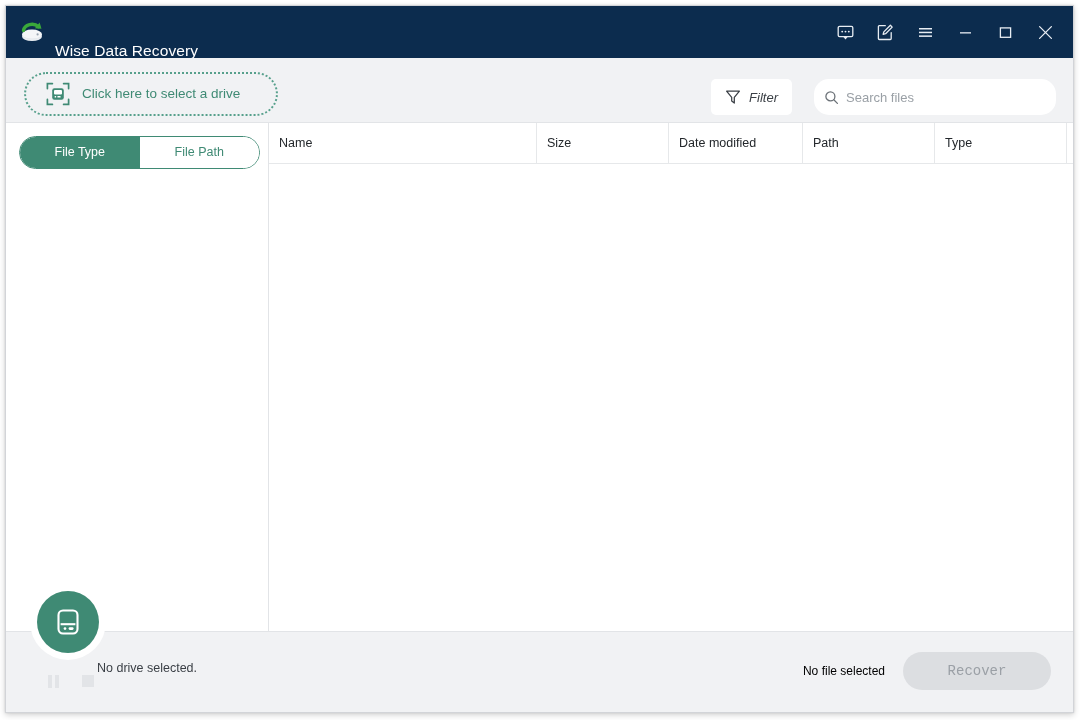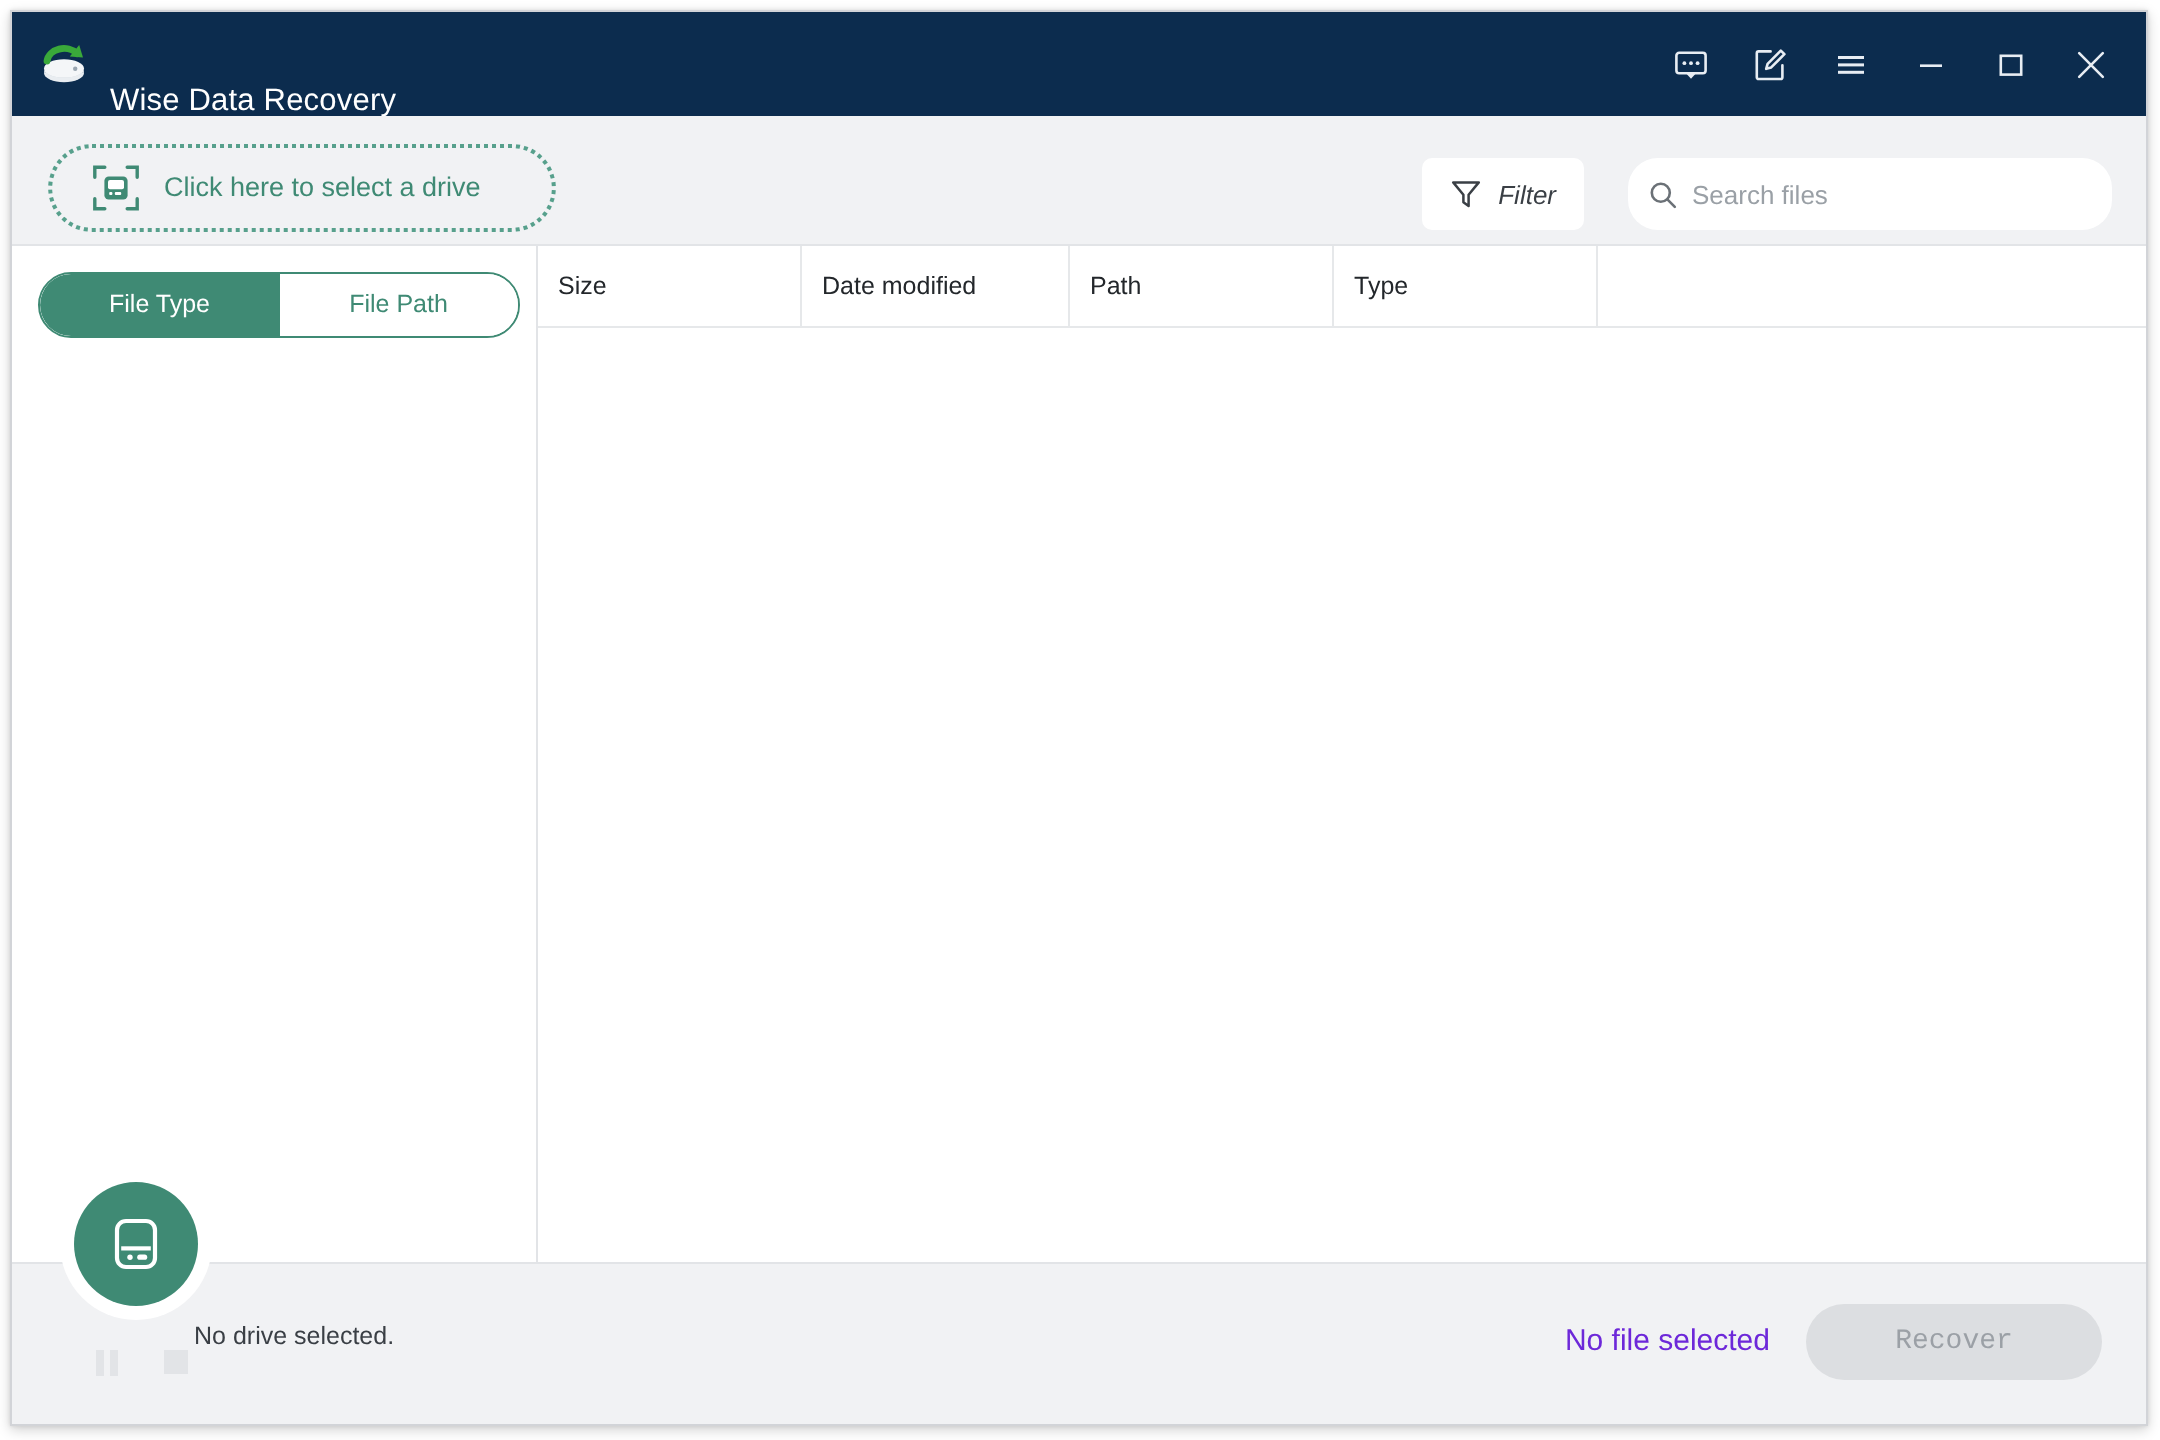--- a/index.html
+++ b/index.html
@@ -254,22 +254,22 @@
     margin-top: -8px;
   }
   .status-right {
     margin-left: auto;
     display: flex;
     align-items: center;
     padding-right: 22px;
     margin-top: -3px;
   }
   .no-file-text {
-    font-size: 15px;
-    color: #6d28d9;
+    font-size: 12px;
+    color: #000000;
     margin-right: 18px;
     line-height: 1;
   }
   .recover-btn {
     width: 148px;
     height: 38px;
     border-radius: 19px;
     background: #dcdee1;
     color: #9ba0a6;
     font-size: 14px;
@@ -451,20 +451,23 @@
         </div>
         <div class="seg inactive">
           <span>File Path</span>
         </div>
       </div>
       <div></div>
     </div>
 
     <div class="table-area">
       <div class="table-head">
+        <div class="th th-name">
+          <span>Name</span>
+        </div>
         <div class="th th-size">
           <span>Size</span>
         </div>
         <div class="th th-date">
           <span>Date modified</span>
         </div>
         <div class="th th-path">
           <span>Path</span>
         </div>
         <div class="th th-type">

